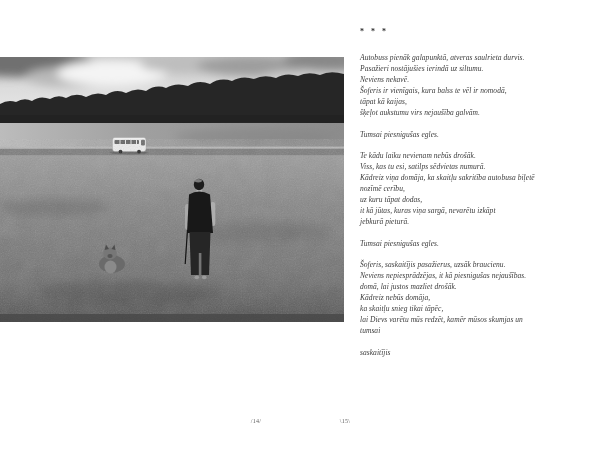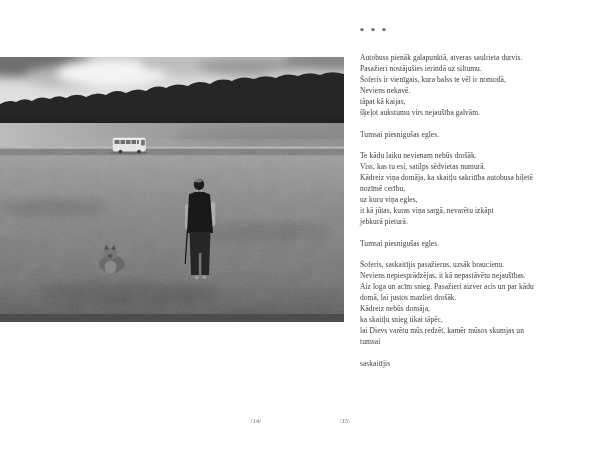--- a/index.html
+++ b/index.html
@@ -23,21 +23,21 @@
     position:absolute; left:360px; top:26px; width:228px;
     color:#373737;
   }
   .poem-title {
     font-size:8px; line-height:11px; letter-spacing:2.5px;
     font-weight:bold; color:#2f2f2f; margin:0 0 15px 0;
   }
   .stanza { margin:0 0 10.5px 0; }
   .line {
     font-size:7.5px; line-height:11px; letter-spacing:0.05px;
-    white-space:nowrap; color:#3b3b3b;
+    white-space:nowrap; color:#3b3b3b;font-style:italic;
   }
 
   
   .page-num {
     position:absolute; top:417px; width:28px; text-align:center;
     font-size:6px; line-height:8px; color:#5f5f5f; letter-spacing:0.3px;
   }
   .page-num.left  { left:242px; }
   .page-num.right { left:331px; }
 </style>
@@ -160,48 +160,47 @@
       </g>
     </svg>
   </div>
 
   <div class="text-col">
     <div class="poem-title">* * *</div>
 
     <div class="stanza">
       <div class="line">Autobuss pienāk galapunktā, atveras saulrieta durvis.</div>
       <div class="line">Pasažieri nostājušies ierindā uz siltumu.</div>
+      <div class="line">Neviens nekavē.</div>
       <div class="line">Šoferis ir vienīgais, kura balss te vēl ir nomodā,</div>
-      <div class="line">Neviens nekavē.</div>
       <div class="line">tāpat kā kaijas,</div>
       <div class="line">šķeļot aukstumu virs nejaušība galvām.</div>
     </div>
 
     <div class="stanza">
       <div class="line">Tumsai piesnigušas egles.</div>
     </div>
 
     <div class="stanza">
       <div class="line">Te kādu laiku nevienam nebūs drošāk.</div>
       <div class="line">Viss, kas tu esi, satilps sēdvietas numurā.</div>
       <div class="line">Kādreiz viņa domāja, ka skaitļu sakritība autobusa biļetē</div>
       <div class="line">nozīmē cerību,</div>
-      <div class="line">uz kuru viņa egles,</div>
+      <div class="line">uz kuru tāpat dodas,</div>
       <div class="line">it kā jūtas, kuras viņa sargā, nevarētu izkāpt</div>
       <div class="line">jebkurā pieturā.</div>
     </div>
 
     <div class="stanza">
       <div class="line">Tumsai piesnigušas egles.</div>
     </div>
 
     <div class="stanza">
       <div class="line">Šoferis, saskaitījis pasažierus, uzsāk braucienu.</div>
-      <div class="line">Neviens nepiesprādzējas, it kā nepastāvētu nejaušības.</div>
-      <div class="line">Aiz loga un acīm snieg. Pasažieri aizver acis un par kādu</div>
+      <div class="line">Neviens nepiesprādzējas, it kā piesnigušas nejaušības.</div>
       <div class="line">domā, lai justos mazliet drošāk.</div>
       <div class="line">Kādreiz nebūs domāja,</div>
       <div class="line">ka skaitļu snieg tikai tāpēc,</div>
       <div class="line">lai Dievs varētu mūs redzēt, kamēr mūsos skumjas un</div>
       <div class="line">tumsai</div>
     </div>
 
     <div class="stanza">
       <div class="line">saskaitījis</div>
     </div>

